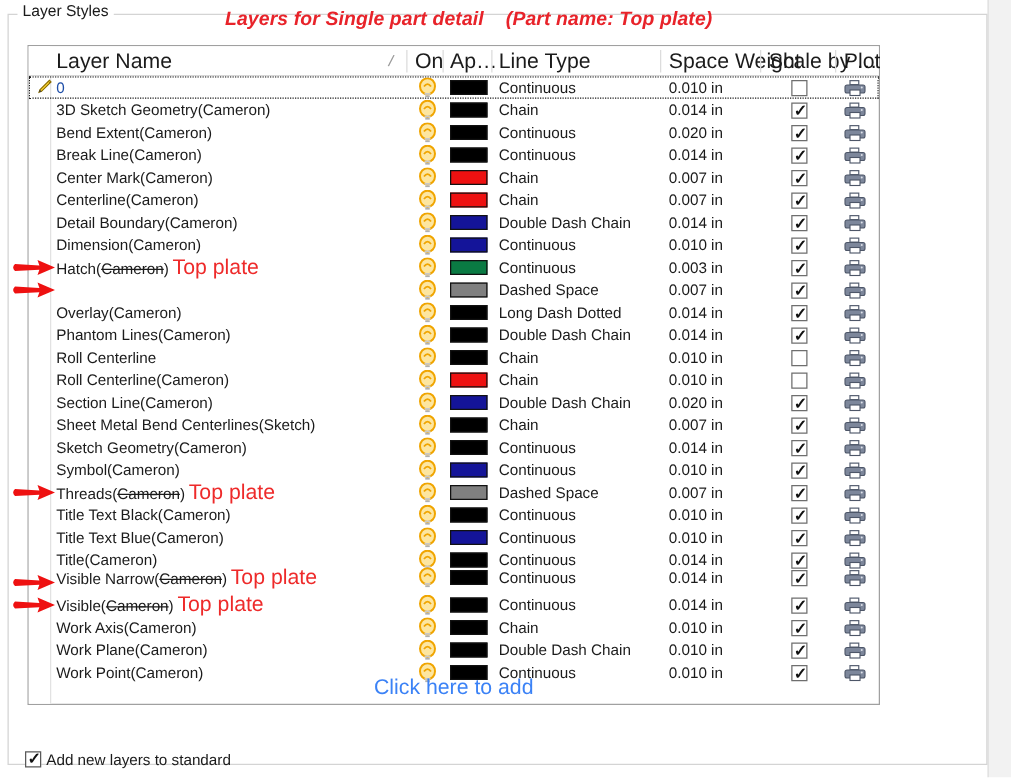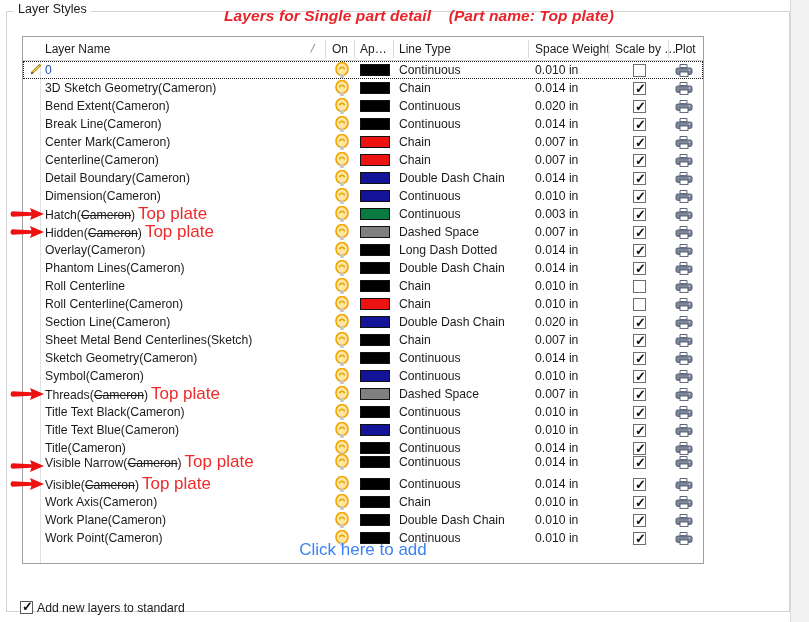--- a/index.html
+++ b/index.html
@@ -48,21 +48,20 @@
   .anno-title {
     position: absolute;
     left: 180px; top: 7px;
     font-family: "Liberation Sans", sans-serif;
     font-size: 15.5px;
     font-weight: bold;
     font-style: italic;
     color: #e8232a;
     white-space: pre;
     letter-spacing: 0.1px;
-    margin-left: 44px;
   }
   
   .grid {
     position: absolute;
     left: 22px; top: 36px;
     width: 682px; height: 528px;
     background: #ffffff;
     border: 1px solid #a0a0a0;
   }
   .grid-left-gutter {
@@ -77,21 +76,21 @@
     left: 0; top: 0;
     width: 100%; height: 24px;
     border-bottom: 1px solid #d6d6d6;
     background: #ffffff;
   }
   .hdr .cell {
     position: absolute;
     top: 0;
     height: 24px;
     line-height: 24px;
-    font-size: 12px;
+    font-size: 17px;
     color: #1b1b1b;
     white-space: nowrap;
     overflow: hidden;
   }
   .hdr .sep {
     position: absolute;
     top: 3px;
     width: 1px; height: 18px;
     background: #dcdcdc;
   }
@@ -452,21 +451,20 @@
             <span class="tick">✓</span>
           </div>
           <div class="c-plot"><svg viewBox="0 0 18 16" width="18" height="16">
               <path d="M5 2.5 h7 v3.2 h-7 z" fill="#ffffff" stroke="#5b6476" stroke-width="1"></path>
               <path d="M2.6 6 h12.8 a1.6 1.6 0 0 1 1.6 1.6 v3.2 a1.6 1.6 0 0 1 -1.6 1.6 h-12.8 a1.6 1.6 0 0 1 -1.6 -1.6 v-3.2 a1.6 1.6 0 0 1 1.6 -1.6 z" fill="#7d879b" stroke="#4d5668" stroke-width="0.9"></path>
               <rect x="5" y="10" width="8" height="4.4" fill="#ffffff" stroke="#4d5668" stroke-width="0.9"></rect>
               <circle cx="14.4" cy="8" r="0.8" fill="#dfe3ea"></circle>
             </svg></div>
         </div>
         <div class="row" style="top: 162px;">
-          <div class="c-name"><span>Hidden</span><span>(</span><span class="strike">Cameron</span><span>)</span><span class="redadd">Top plate</span></div>
           <div class="c-on"><svg viewBox="0 0 20 17" width="20" height="17">
               <ellipse cx="10" cy="7" rx="6" ry="6.5" fill="#fde6a0" stroke="#f0a500" stroke-width="1.6"></ellipse>
               <path d="M7.2 7.2 Q10 3.4 12.8 7.2" fill="none" stroke="#f0a500" stroke-width="1.5"></path>
               <rect x="7.6" y="12.4" width="4.8" height="1.5" fill="#c9c9c9"></rect>
               <rect x="8.2" y="14.3" width="3.6" height="1.4" fill="#b0b0b0"></rect>
             </svg></div>
           <div class="c-ap" style="background: rgb(128, 128, 128);"></div>
           <div class="c-lt">Dashed Space</div>
           <div class="c-lw">0.007 in</div>
           <div class="c-sc">

